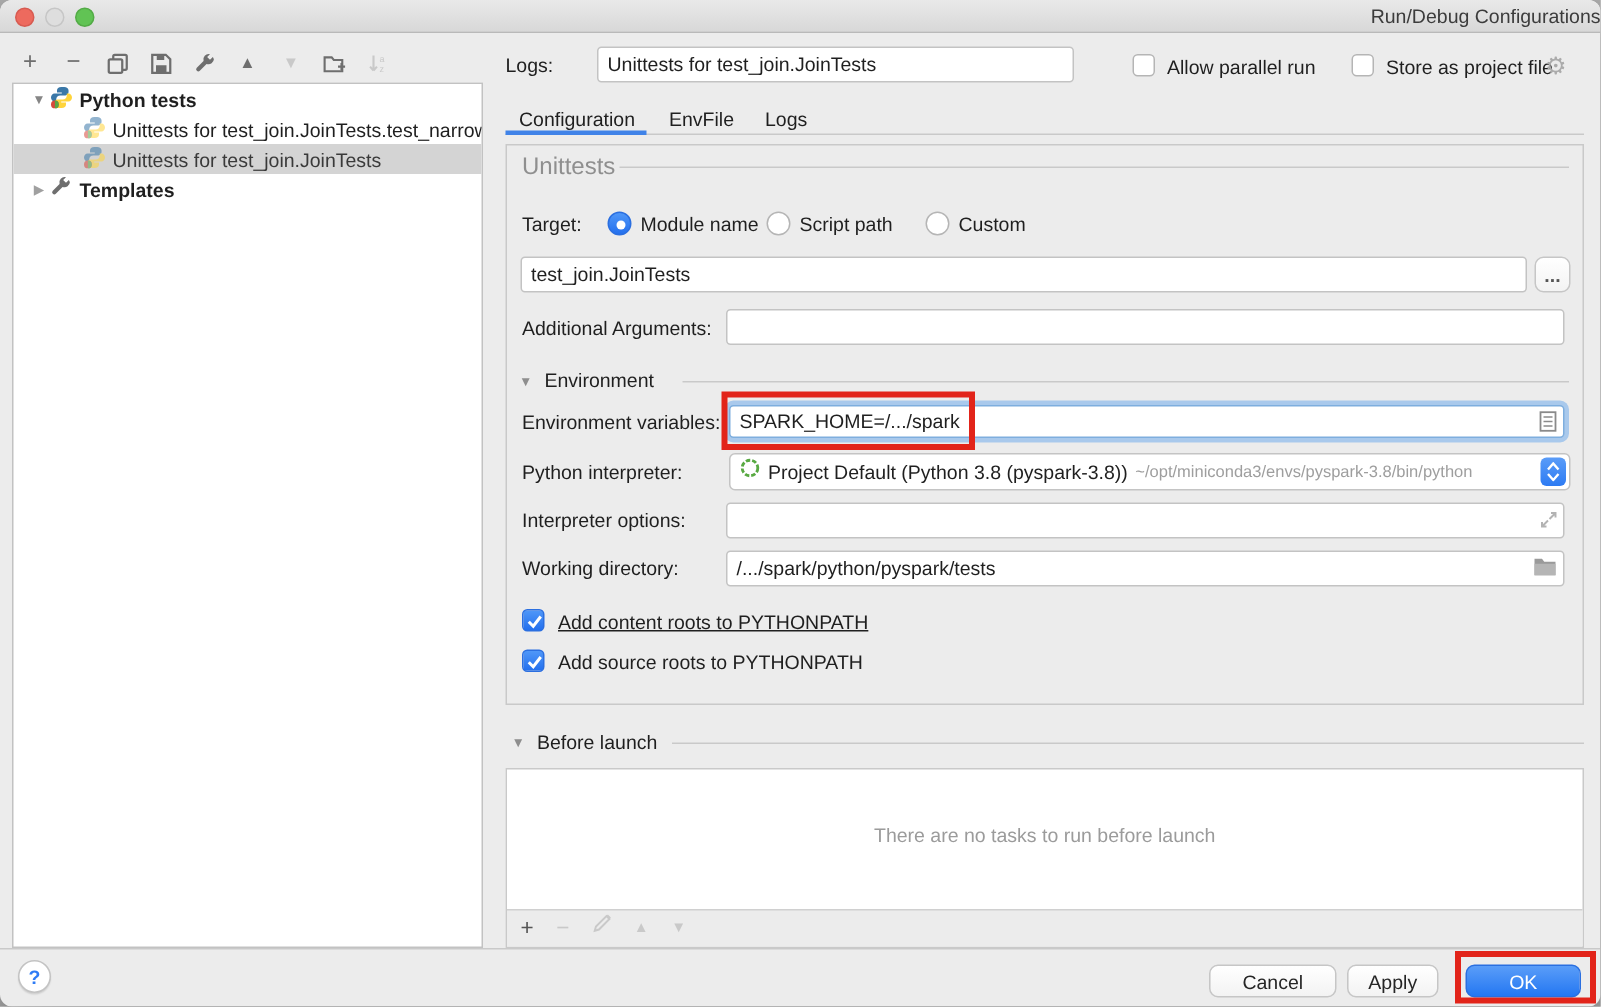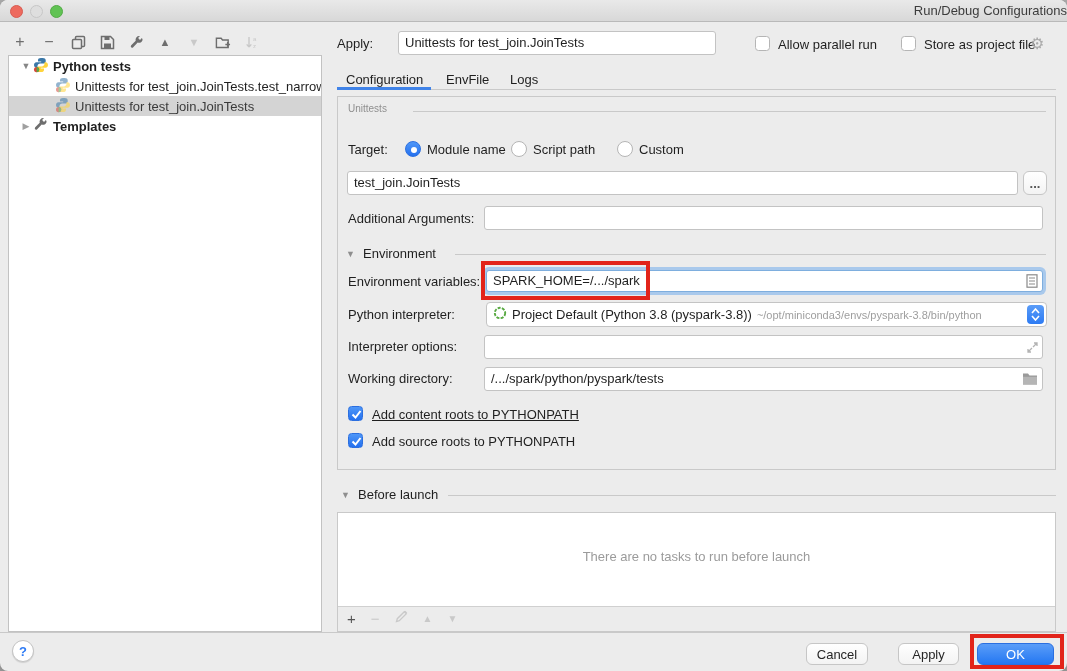--- a/index.html
+++ b/index.html
@@ -22,21 +22,21 @@
   .trow .tw{width:14px;text-align:center;font-size:9px;color:#868686;flex:0 0 14px;}
   .trow .ticon{flex:0 0 16px;margin-right:4px;}
   .trow.lvl1{padding-left:10px;}
   .trow.lvl2{padding-left:46px;}
   .bold{font-weight:bold;}
   .fade{opacity:.55;}
   
   .lbl{position:absolute;font-size:13px;color:#1f1f1f;white-space:nowrap;}
   .field{position:absolute;background:#fff;border:1px solid #c3c3c3;border-radius:3px;font-size:13px;color:#1f1f1f;padding:2px 6px 0 6px;white-space:nowrap;overflow:hidden;}
   .grpline{position:absolute;height:1px;background:#c9c9c9;}
-  .grplab{position:absolute;font-size:10px;color:#8f8f8f;white-space:nowrap;text-align:right;}
+  .grplab{position:absolute;font-size:16px;color:#8f8f8f;white-space:nowrap;text-align:right;}
   .secttri{position:absolute;font-size:9px;color:#8e8e8e;}
   .cbx{position:absolute;width:15px;height:15px;border:1px solid #b5b5b5;border-radius:3.5px;background:#fff;}
   .cbx.on{background:linear-gradient(#4f97f8,#2470ee);border-color:#2b6fe0;}
   .cbx svg{position:absolute;left:1px;top:1px;}
   .cblab{position:absolute;font-size:13px;color:#1f1f1f;white-space:nowrap;}
   .radio{position:absolute;width:16px;height:16px;border-radius:50%;background:#fff;border:1px solid #b5b5b5;}
   .radio.on{background:linear-gradient(#4f97f8,#2470ee);border-color:#2b6fe0;}
   .radio.on::after{content:"";position:absolute;left:5px;top:5px;width:6px;height:6px;border-radius:50%;background:#fff;}
   .tab{position:absolute;font-size:13px;color:#1f1f1f;}
   .panel{position:absolute;border:1px solid #c9c9c9;background:#ececec;}
@@ -138,21 +138,21 @@
       <span class="tw" style="color:#a0a0a0;">▶</span>
       <span class="ticon">
         <svg width="15" height="15" viewBox="0 0 15 15">
             <path d="M13.6 4.2a3.6 3.6 0 0 1-4.9 3.4l-4.5 4.6a1.4 1.4 0 0 1-2-2L6.7 5.7A3.6 3.6 0 0 1 11 1.1L9.1 3l1.9 1.9 1.9-1.9c.4.6.7 1.4.7 2.2z" fill="#6e6e6e"></path>
           </svg>
       </span>
       <span class="bold">Templates</span>
     </div>
   </div>
 
-  <div class="lbl" style="left:337px;top:36px;">Apply:</div>
+  <div class="lbl" style="left:337px;top:36px;">Logs:</div>
   <div class="field" style="left:398px;top:31px;width:318px;height:24px;padding-top:3px;">Unittests for test_join.JoinTests</div>
   <div class="cbx" style="left:755px;top:36px;"></div>
   <div class="cblab" style="left:778px;top:37px;">Allow parallel run</div>
   <div class="cbx" style="left:901px;top:36px;"></div>
   <div class="cblab" style="left:924px;top:37px;">Store as project file</div>
   <div style="position:absolute;left:1030px;top:34px;color:#ababab;font-size:16px;">⚙</div>
 
   <div class="tab" style="left:346px;top:72px;">Configuration</div>
   <div class="tab" style="left:446px;top:72px;">EnvFile</div>
   <div class="tab" style="left:510px;top:72px;">Logs</div>
@@ -255,18 +255,18 @@
             <path d="M1.5 11.5l.8-2.8 7-7 2 2-7 7zM9.8 1.2l2 2" stroke="#c9c9c9" stroke-width="1.3" fill="none"></path>
           </svg>
       </span>
       <span style="color:#c9c9c9;font-size:10px;">▲</span>
       <span style="color:#c9c9c9;font-size:10px;">▼</span>
     </div>
   </div>
 
   <div class="grpline" style="left:0;top:632px;width:1067px;"></div>
   <div class="helpbtn">?</div>
-  <div class="btn" style="left:806px;top:643px;width:62px;">Cancel</div>
+  <div class="btn" style="left:806px;top:643px;width:85px;">Cancel</div>
   <div class="btn" style="left:898px;top:643px;width:61px;">Apply</div>
   <div class="btn primary" style="left:977px;top:643px;width:77px;">OK</div>
   <div class="redbox" style="left:970px;top:634px;width:94px;height:35px;"></div>
 
 </div>
 
 </body></html>

